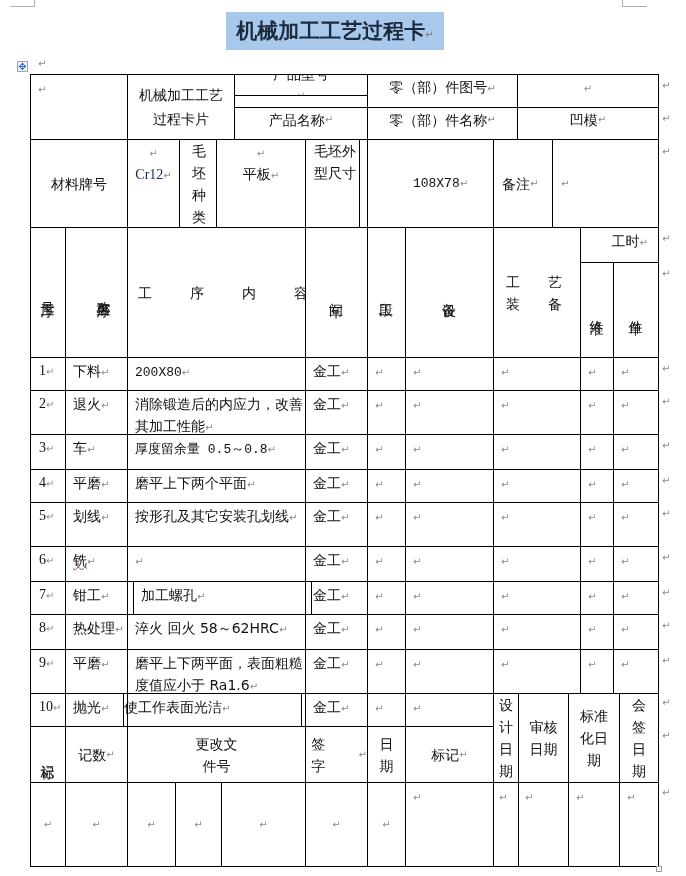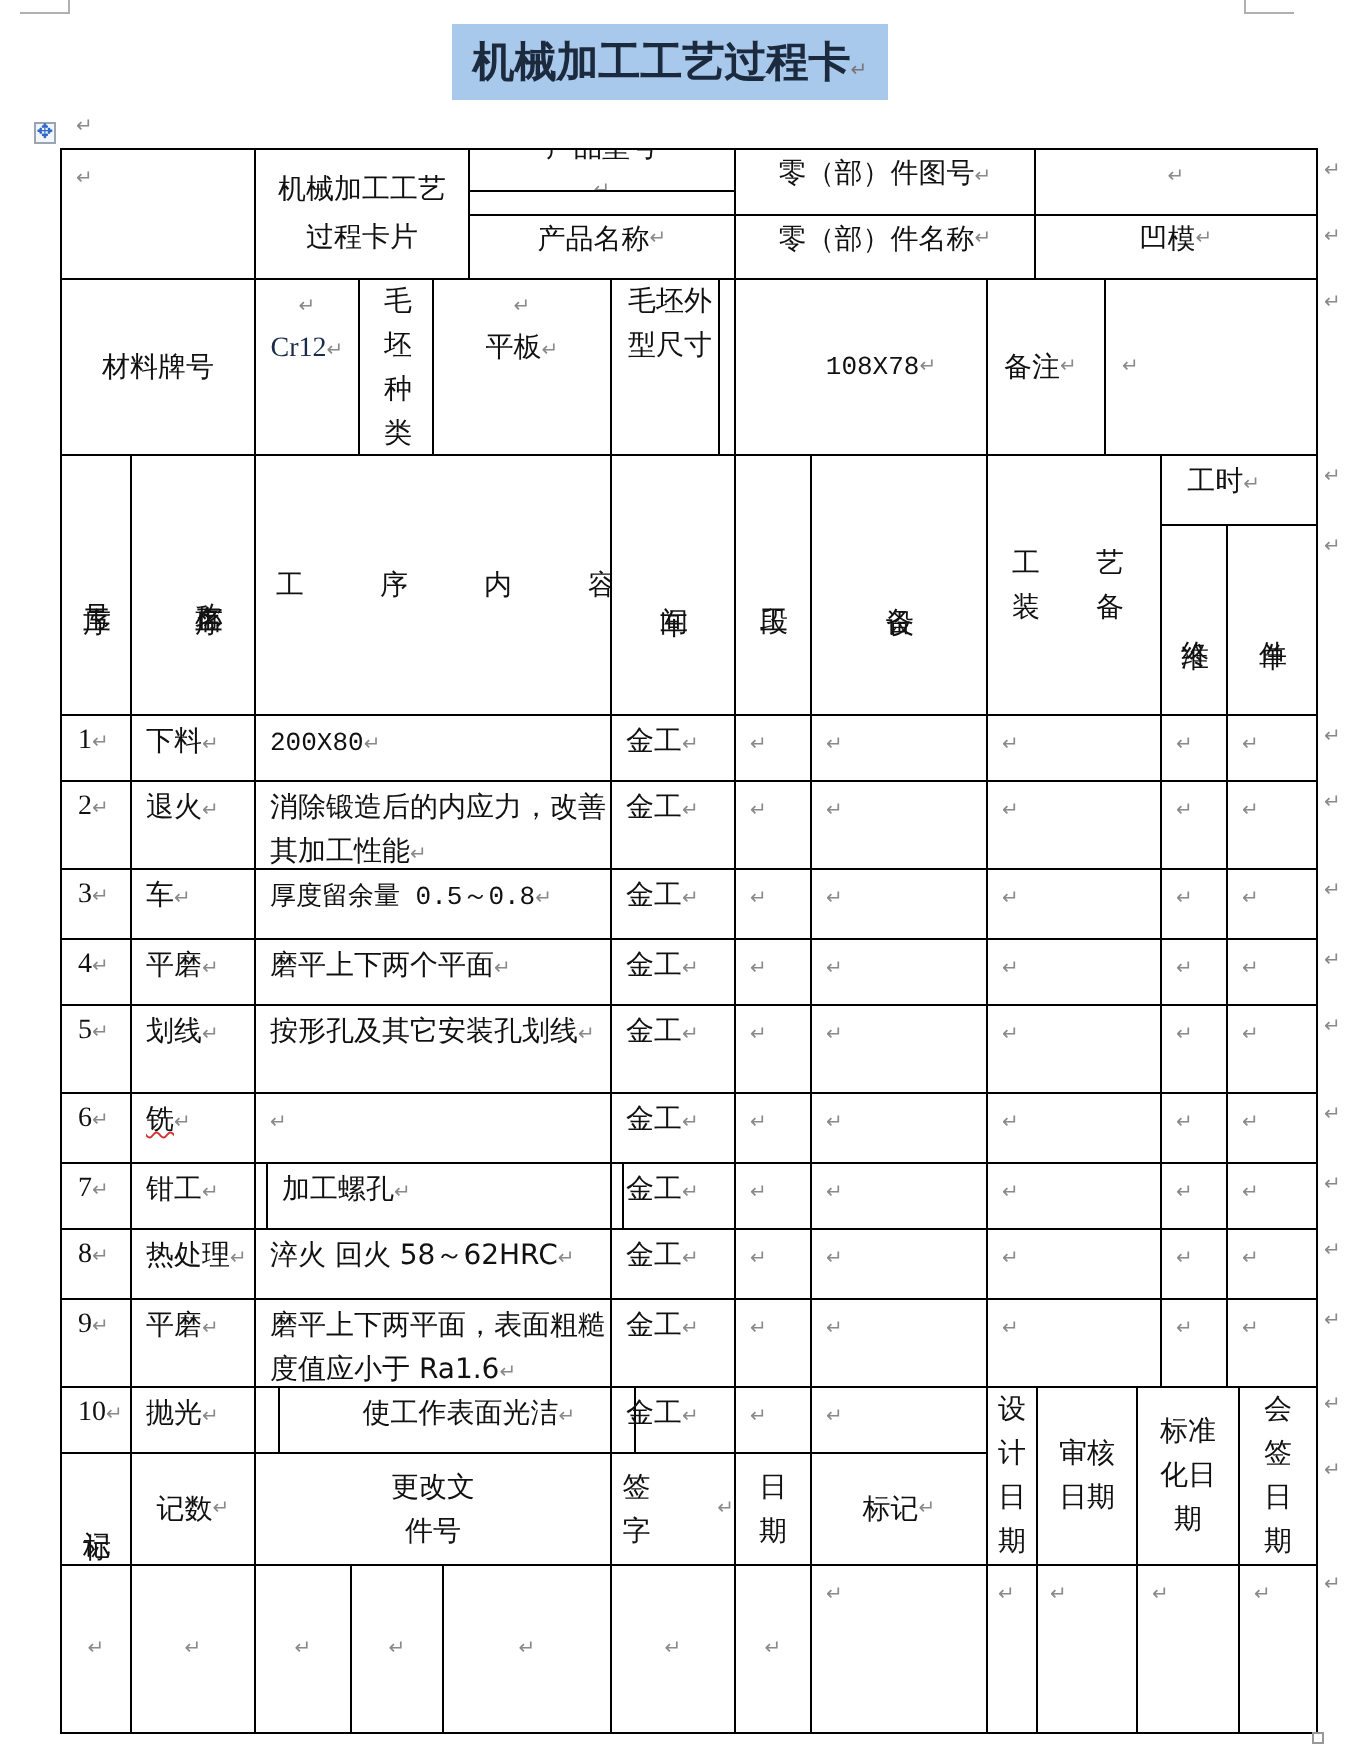--- a/index.html
+++ b/index.html
@@ -133,21 +133,21 @@
   <div class="cell center" style="left:367px;top:227px;width:39px;height:131px;">
     <span class="vtext">工段</span>
   </div>
   <div class="cell center" style="left:405px;top:227px;width:89px;height:131px;">
     <span class="vtext">设备</span>
   </div>
   <div class="cell" style="left:493px;top:227px;width:88px;height:131px;display:flex;flex-direction:column;justify-content:center;padding-left:12px;line-height:22px;">
     <span style="white-space:pre;">工　　艺</span>
     <span style="white-space:pre;">装　　备</span>
   </div>
-  <div class="cell" style="left:580px;top:227px;width:79px;height:36px;text-align:right;padding-right:28px;padding-top:2px;">
+  <div class="cell" style="left:580px;top:227px;width:79px;height:36px;text-align:right;padding-right:10px;padding-top:2px;">
     <span>工时</span><span class="pm">↵</span>
   </div>
   <div class="cell center" style="left:580px;top:262px;width:34px;height:96px;">
     <span class="vtext wavy-green">准终</span>
   </div>
   <div class="cell center" style="left:613px;top:262px;width:46px;height:96px;">
     <span class="vtext">单件</span>
   </div>
 
   <div id="ops">
@@ -236,21 +236,21 @@
       <div class="cell t-left" style="left: 127px; top: 649px; width: 179px; height: 45px;"><span>磨平上下两平面，表面粗糙度值应小于 Ra1.6</span><span class="pm">↵</span></div>
       <div class="cell t-left" style="left: 305px; top: 649px; width: 63px; height: 45px;"><span>金工</span><span class="pm">↵</span></div>
       <div class="cell t-left" style="left: 367px; top: 649px; width: 39px; height: 45px;"><span></span><span class="pm">↵</span></div>
       <div class="cell t-left" style="left: 405px; top: 649px; width: 89px; height: 45px;"><span></span><span class="pm">↵</span></div>
       <div class="cell t-left" style="left: 493px; top: 649px; width: 88px; height: 45px;"><span></span><span class="pm">↵</span></div>
       <div class="cell t-left" style="left: 580px; top: 649px; width: 34px; height: 45px;"><span></span><span class="pm">↵</span></div>
       <div class="cell t-left" style="left: 613px; top: 649px; width: 46px; height: 45px;"><span></span><span class="pm">↵</span></div>
       <span class="pm-abs" style="left: 662px; top: 655px;">↵</span>
       <div class="cell t-left num" style="left: 30px; top: 693px; width: 36px; height: 34px; padding-left: 8px;"><span>10</span><span class="pm">↵</span></div>
       <div class="cell t-left" style="left: 65px; top: 693px; width: 63px; height: 34px;"><span>抛光</span><span class="pm">↵</span></div>
-      <div class="cell t-left" style="left: 139px; top: 693px; width: 179px; height: 34px; text-align: center; padding-left: 12px;"><span>使工作表面光洁</span><span class="pm">↵</span></div>
+      <div class="cell t-left" style="left: 123px; top: 693px; width: 179px; height: 34px; padding-left: 0px;"><span>使工作表面光洁</span><span class="pm">↵</span></div>
       <div class="cell t-left" style="left: 305px; top: 693px; width: 63px; height: 34px;"><span>金工</span><span class="pm">↵</span></div>
       <div class="cell t-left" style="left: 367px; top: 693px; width: 39px; height: 34px;"><span></span><span class="pm">↵</span></div>
       <div class="cell t-left" style="left: 405px; top: 693px; width: 89px; height: 34px;"><span></span><span class="pm">↵</span></div>
     </div>
 
   <div class="cell center" style="left:493px;top:693px;width:26px;height:90px;line-height:22px;">
     <span style="display:block;width:15px;word-break:break-all;">设计日期</span>
   </div>
   <div class="cell center" style="left:518px;top:693px;width:51px;height:90px;flex-direction:column;line-height:22px;">
     <span>审核</span>

